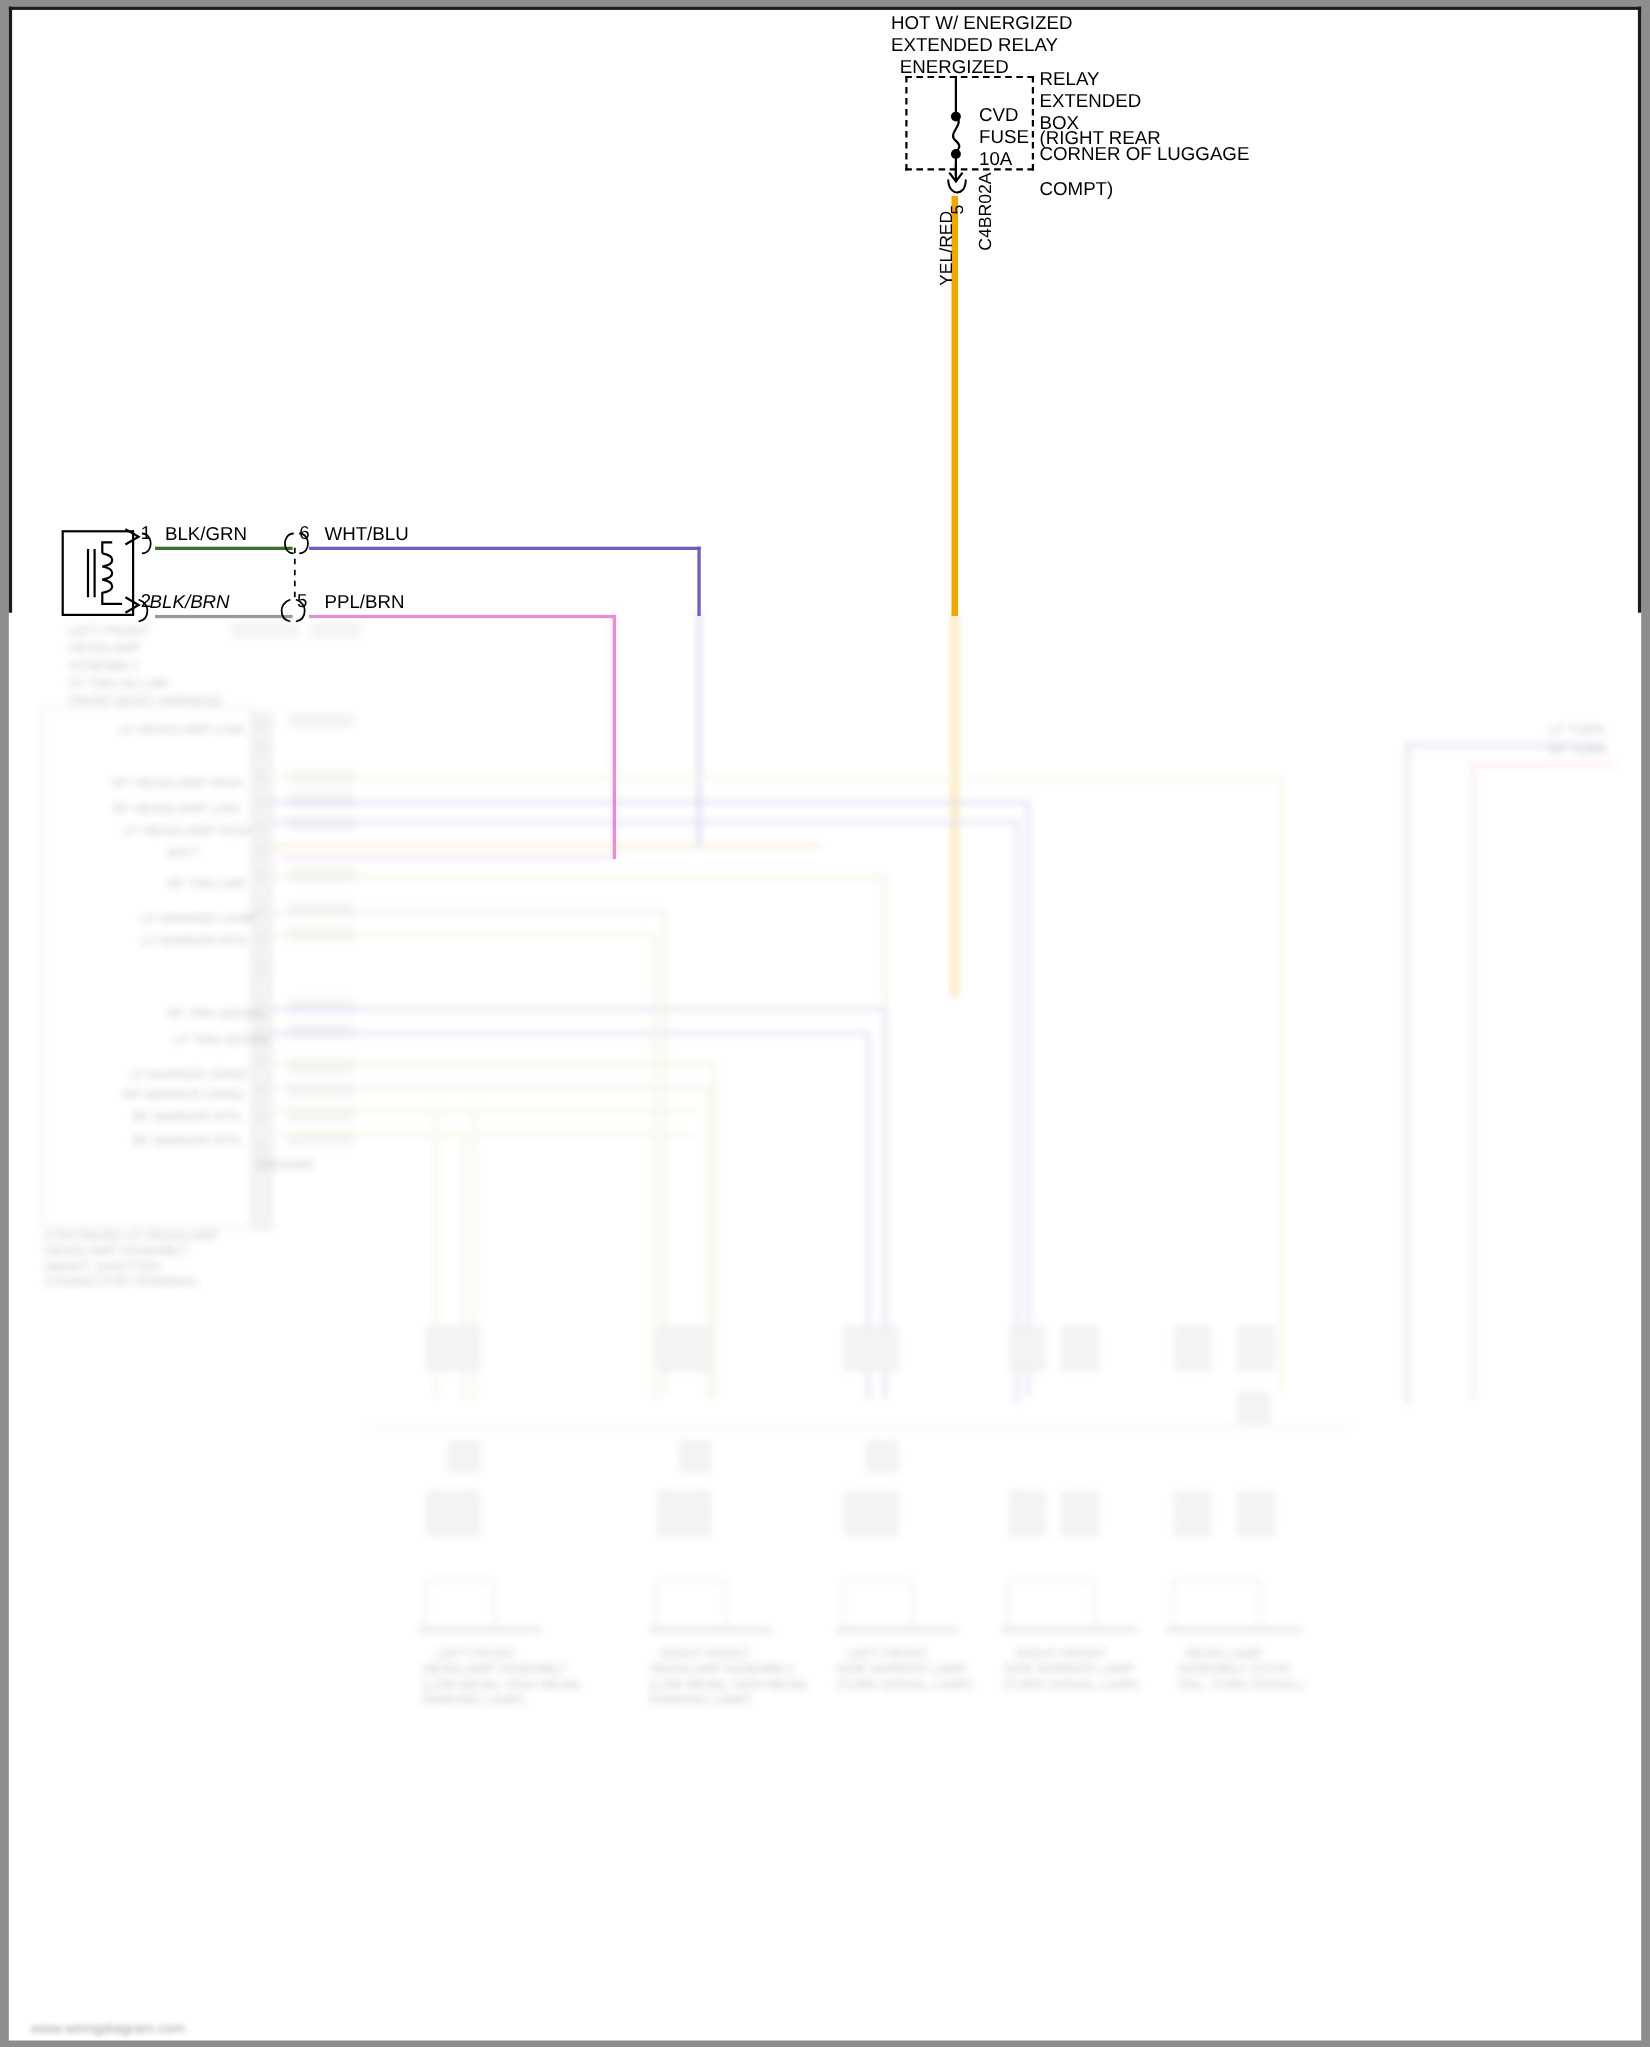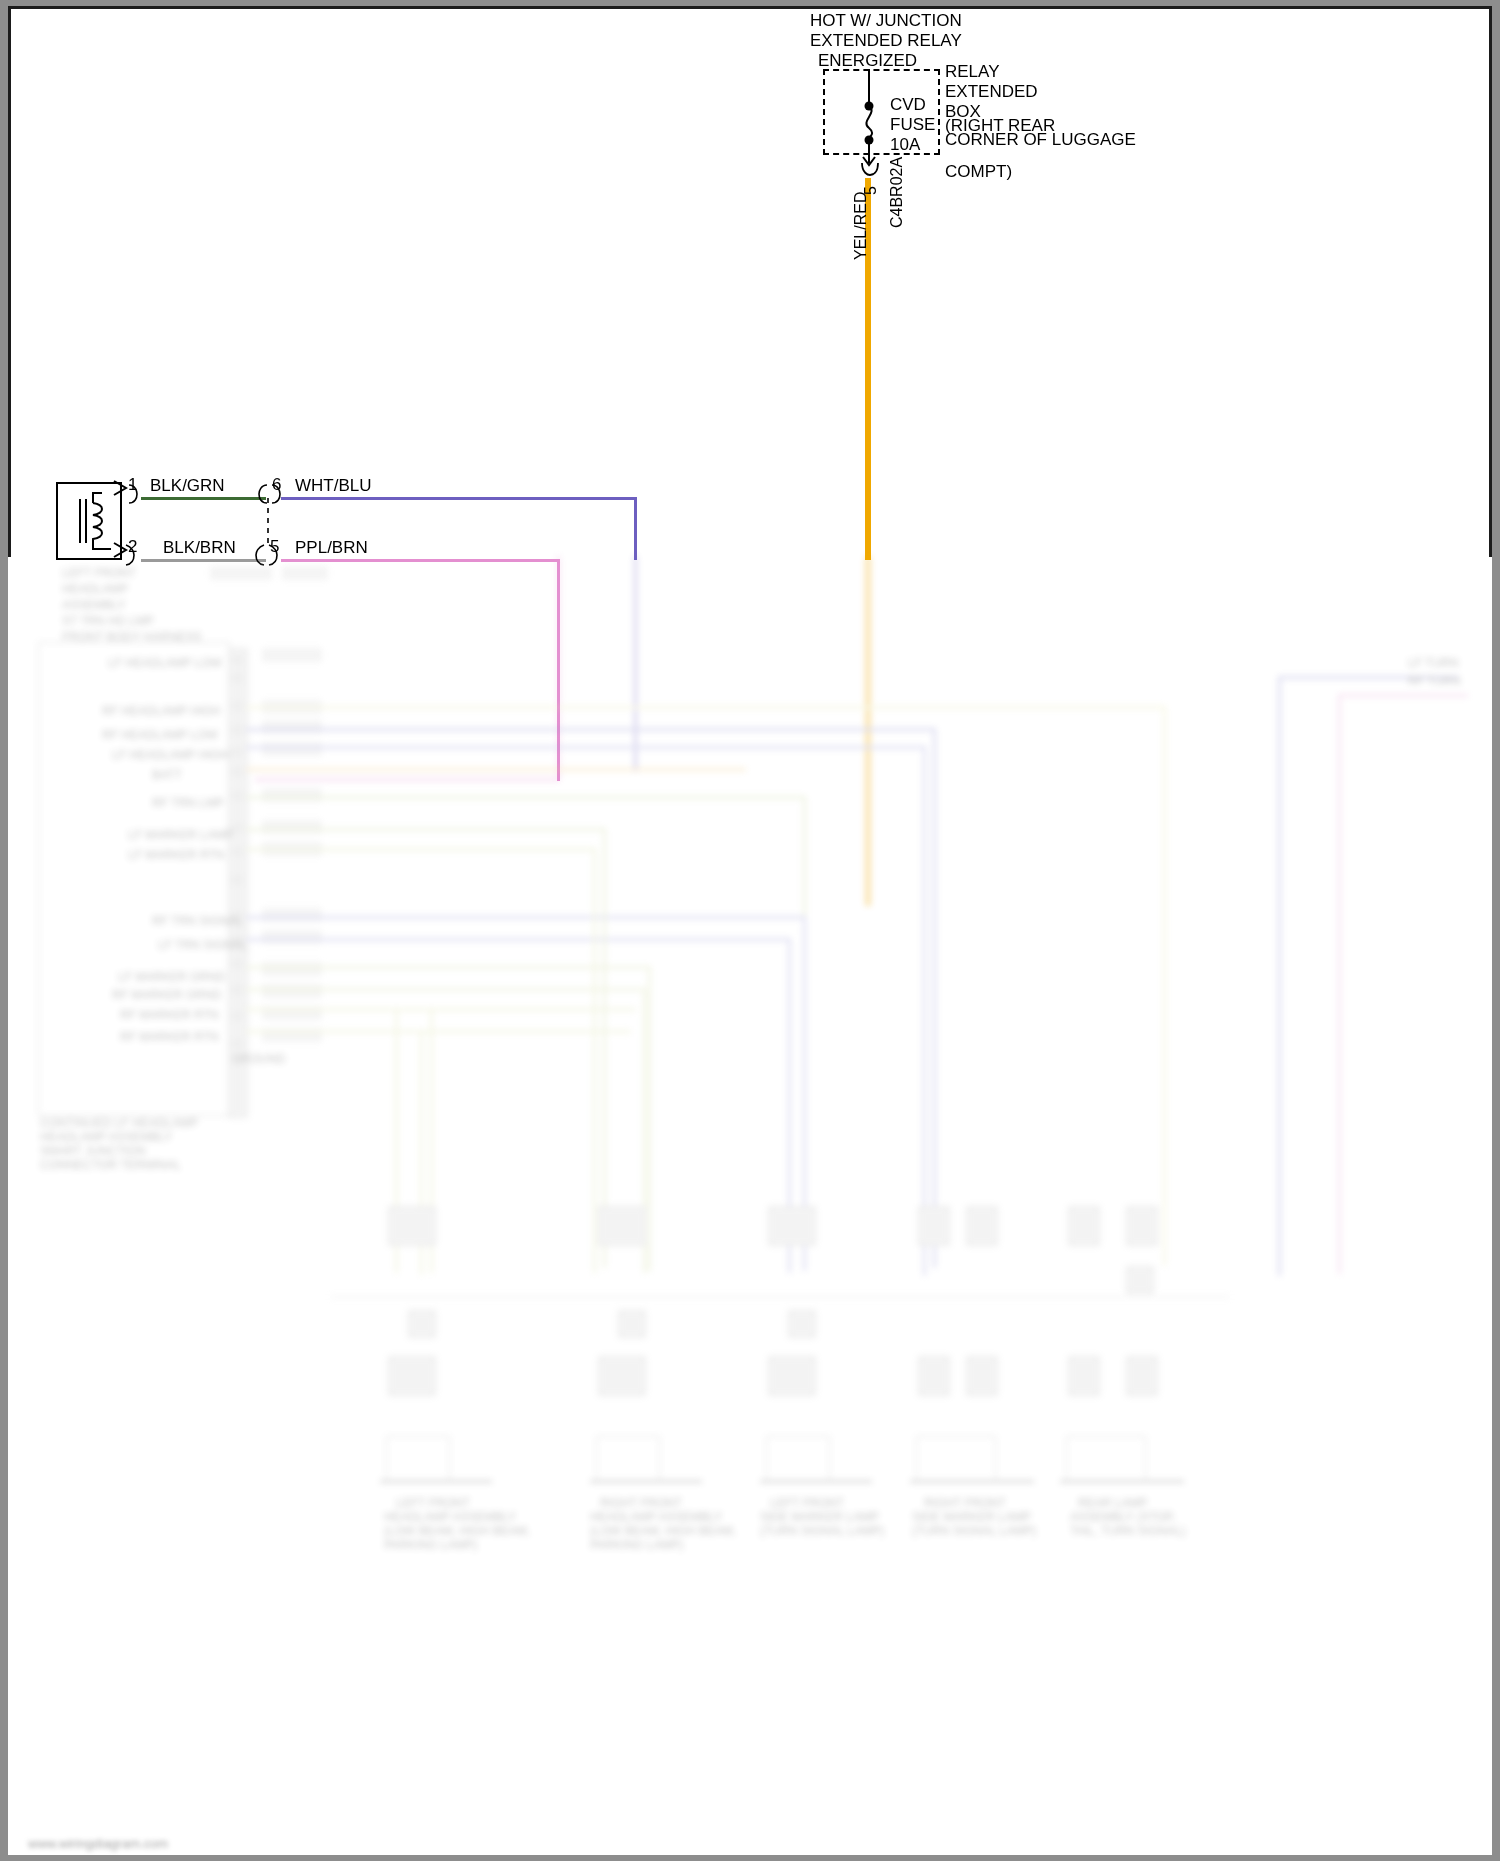--- a/index.html
+++ b/index.html
@@ -95,21 +95,21 @@
 <div id="page">
 
   <div class="frame-shadow-l"></div>
   <div class="frame-shadow-r"></div>
   <div class="frame-shadow-t"></div>
   <div class="frame-shadow-b"></div>
   <div class="frame-top"></div>
   <div class="frame-left"></div>
   <div class="frame-right"></div>
 
-  <div class="lbl" style="left:810px; top:11px; text-align:center; width:115px;">HOT W/ JUNCTION</div>
+  <div class="lbl" style="left:810px; top:11px; text-align:center; width:115px;">HOT W/ ENERGIZED</div>
   <div class="lbl" style="left:810px; top:31px; text-align:center; width:115px;">EXTENDED RELAY</div>
   <div class="lbl" style="left:810px; top:51px; text-align:center; width:115px;">ENERGIZED</div>
 
   <div class="dashbox" style="left:823px; top:69px; width:113px; height:82px;"></div>
 
   <div class="blackline" style="left:868px; top:69px; width:2px; height:39px;"></div>
 
   <svg style="position:absolute; left:856px; top:100px; width:28px; height:46px;" viewBox="0 0 28 46">
     <circle cx="13" cy="6" r="4.5" fill="#000"></circle>
     <circle cx="13" cy="40" r="4.5" fill="#000"></circle>
@@ -160,21 +160,21 @@
   <div class="lbl" style="left:150px; top:476px;">BLK/GRN</div>
   <div class="wire" style="left:141px; top:497px; width:125px; height:3px; background:#3c6b33;"></div>
 
   <svg style="position:absolute; left:112px; top:541px; width:20px; height:18px;" viewBox="0 0 20 18">
     <path d="M2 2 L14 9 L2 16" stroke="#000" stroke-width="2" fill="none"></path>
   </svg>
   <div class="lbl" style="left:128px; top:537px;">2</div>
   <svg style="position:absolute; left:122px; top:543px; width:16px; height:24px;" viewBox="0 0 16 24">
     <path d="M4 2 C 10 4, 12 9, 12 12 C 12 17, 10 21, 4 22" stroke="#000" stroke-width="1.6" fill="none"></path>
   </svg>
-  <div class="lbl" style="left:163px; top:538px;">BLK/BRN</div>
+  <div class="lbl" style="left:136px; top:538px;font-style:italic;">BLK/BRN</div>
   <div class="wire" style="left:141px; top:559px; width:125px; height:3px; background:#9a9a9a;"></div>
 
   <svg style="position:absolute; left:262px; top:478px; width:12px; height:90px;" viewBox="0 0 12 90">
     <line x1="6" y1="20" x2="6" y2="66" stroke="#000" stroke-width="1.6" stroke-dasharray="5 5"></line>
   </svg>
 
   <svg style="position:absolute; left:257px; top:483px; width:14px; height:22px;" viewBox="0 0 14 22">
     <path d="M10 2 C 4 2, 2 8, 2 11 C 2 15, 4 20, 10 20" stroke="#000" stroke-width="1.6" fill="none"></path>
   </svg>
   <svg style="position:absolute; left:268px; top:483px; width:14px; height:22px;" viewBox="0 0 14 22">

